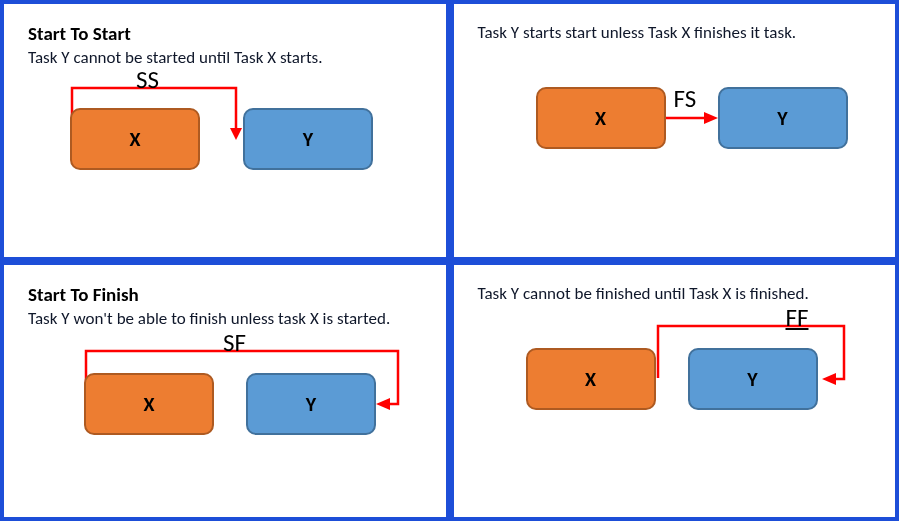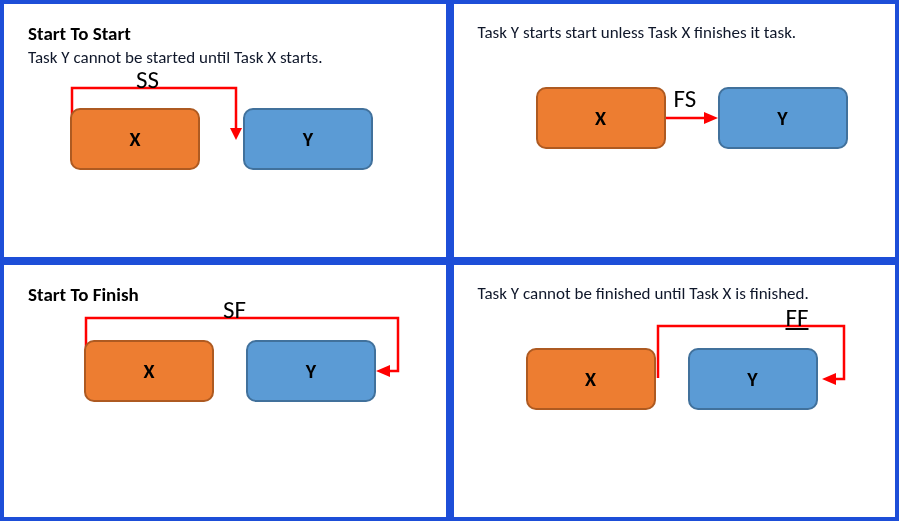--- a/index.html
+++ b/index.html
@@ -104,20 +104,21 @@
       <svg class="connector">
         <path class="redline" d="M 188 63 L 230 63"></path>
         <polygon class="redhead" points="240,63 226,57 226,69"></polygon>
       </svg>
       <span class="arrow-label" style="left:196px; top:28px;">FS</span>
     </div>
   </div>
 
   <div class="cell">
     <div class="title">Start To Finish</div>
+    <div class="desc">Task Y won't be able to finish unless task X is started.</div>
     <div class="diagram">
       <svg class="connector">
 
         <path class="redline" d="M 58 60 L 58 10 L 370 10 L 370 63 L 357 63"></path>
         <polygon class="redhead" points="348,63 362,57 362,69"></polygon>
       </svg>
       <span class="arrow-label" style="left:195px; top:-14px;">SF</span>
       <div class="task task-x" style="left:56px; top:32px;">
         <span>X</span>
       </div>

